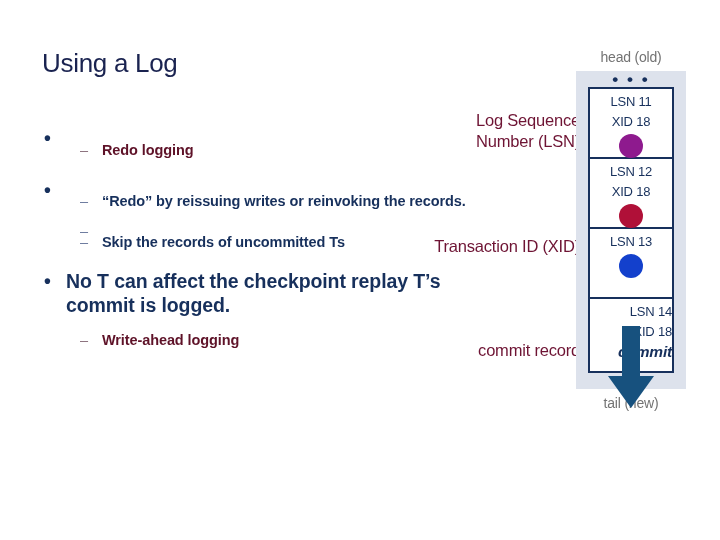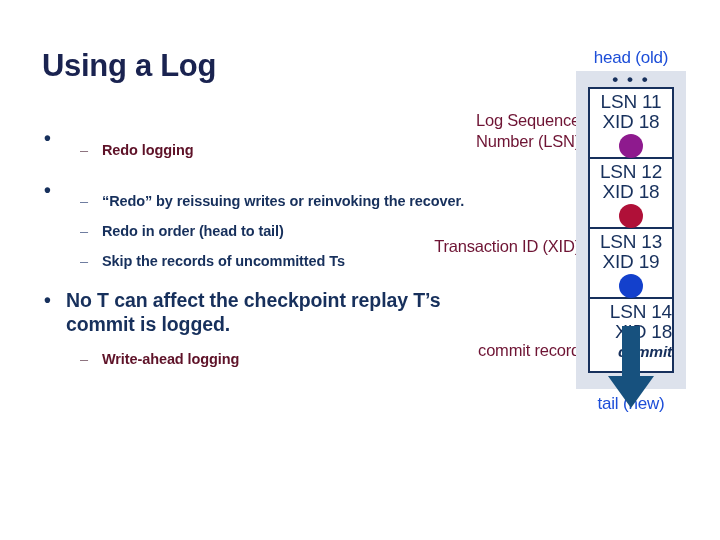--- a/index.html
+++ b/index.html
@@ -14,22 +14,22 @@
     overflow: hidden;
     font-family: "Liberation Sans", sans-serif;
     -webkit-font-smoothing: antialiased;
   }
 
   
   #slide-title {
     position: absolute;
     left: 42px;
     top: 48px;
-    font-size: 31px;
-    font-weight: bold;
+    font-size: 26px;
+    font-weight: normal;
     color: #1a2350;
     letter-spacing: -0.3px;
     white-space: nowrap;
   }
 
   
   #body-column {
     position: absolute;
     left: 36px;
     top: 126px;
@@ -95,22 +95,22 @@
   #annot-commit{ left: 430px; top: 340px; width: 150px; }
 
   
   #log-diagram {
     position: absolute;
     left: 576px;
     top: 45px;
     width: 110px;
   }
   .cap {
-    color: #1d4ed8;
-    font-size: 17px;
+    color: #737373;
+    font-size: 14px;
     line-height: 25px;
     text-align: center;
     letter-spacing: -0.2px;
   }
   #head-caption { margin-bottom: 1px; }
 
   #log-panel {
     position: relative;
     background: #dde2ec;
     width: 110px;
@@ -139,21 +139,21 @@
     background: #ffffff;
     border-bottom: 2.5px solid #17305c;
     box-sizing: border-box;
     height: 70px;
     padding-top: 3px;
     text-align: center;
   }
   .entry:last-child { border-bottom: none; height: 72px; text-align: right; }
   .entry .line {
     color: #17305c;
-    font-size: 19px;
+    font-size: 13px;
     line-height: 20px;
     letter-spacing: -0.2px;
     white-space: nowrap;
   }
   .entry .commit-word {
     color: #17305c;
     font-size: 15.5px;
     line-height: 20px;
     font-weight: bold;
     font-style: italic;
@@ -194,26 +194,25 @@
   </div>
 
   <div class="gap-b"></div>
 
   <div class="l1">
     <span class="bullet">•</span>
   </div>
   <div class="gap-c"></div>
   <div class="l2 navy">
     <span class="dash">–</span>
-    <span>“Redo” by reissuing writes or reinvoking the recover.</span>
+    <span>“Redo” by reissuing writes or reinvoking the records.</span>
   </div>
   <div class="gap-e"></div>
   <div class="l2 navy">
     <span class="dash">–</span>
-    <span>Redo in order (head to tail)</span>
   </div>
   <div class="gap-e"></div>
   <div class="l2 navy">
     <span class="dash">–</span>
     <span>Skip the records of uncommitted Ts</span>
   </div>
 
   <div class="gap-d"></div>
 
   <div class="l1">
@@ -251,21 +250,20 @@
       </div>
 
       <div class="entry">
         <div class="line">LSN 12</div>
         <div class="line">XID 18</div>
         <div class="dot" id="dot-1" style="background: rgb(176, 16, 56);"></div>
       </div>
 
       <div class="entry">
         <div class="line">LSN 13</div>
-        <div class="line">XID 19</div>
         <div class="dot" id="dot-2" style="background: rgb(19, 64, 204);"></div>
       </div>
 
       <div class="entry">
         <div class="line">LSN 14</div>
         <div class="line">XID 18</div>
         <div class="commit-word">commit</div>
       </div>
 
     </div>

